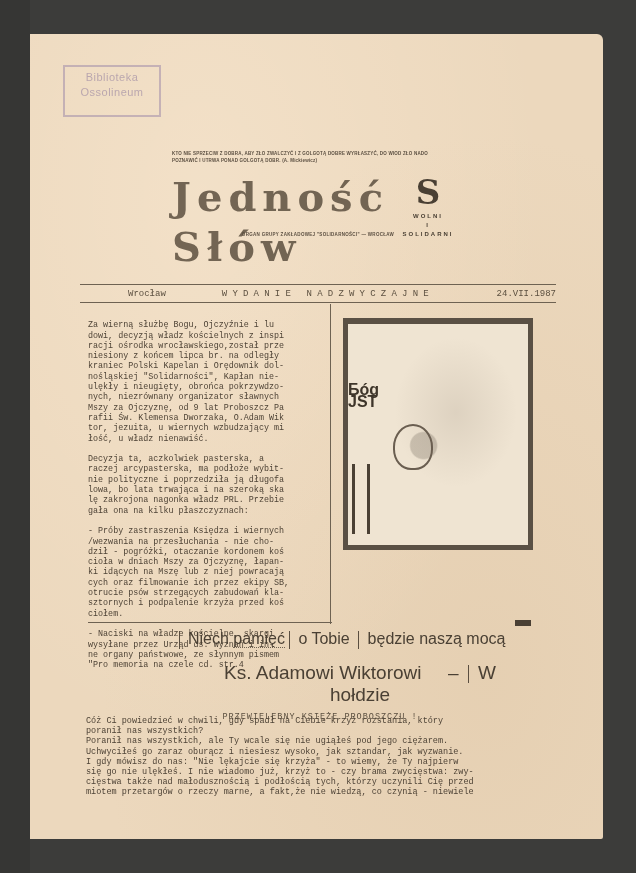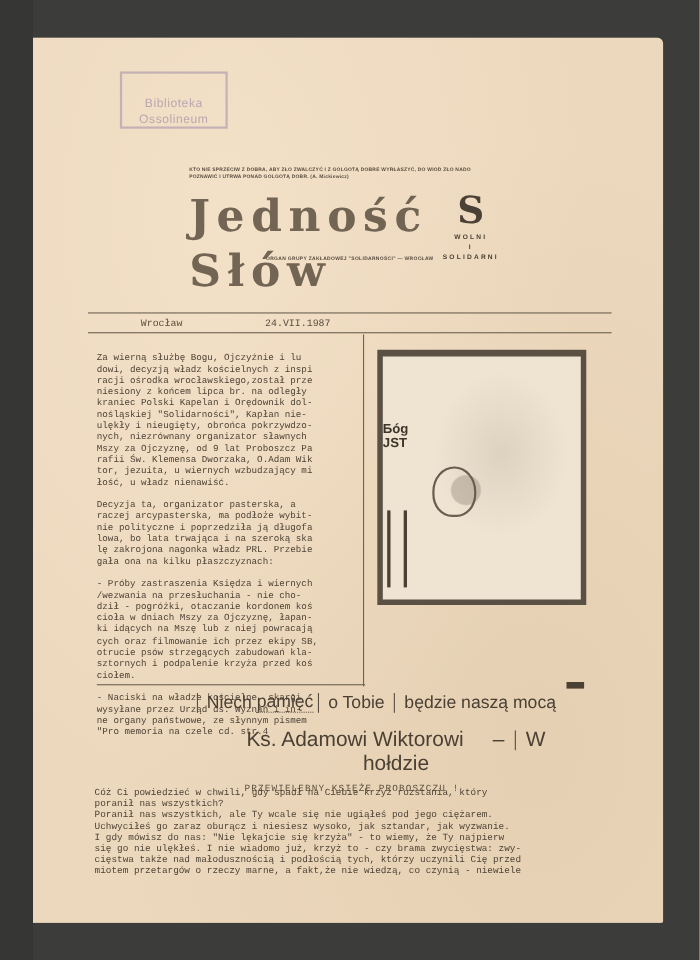--- a/index.html
+++ b/index.html
@@ -15,21 +15,21 @@
       background-image:
         radial-gradient(ellipse at 30% 20%, rgba(255,240,220,0.35), transparent 60%),
         radial-gradient(ellipse at 80% 80%, rgba(200,170,130,0.18), transparent 60%);
       border-radius:0 6px 2px 0;
     }
     .stamp {
       position:absolute; left:63px; top:65px; width:98px; height:52px;
       border:2px solid rgba(160,140,170,0.55);
       color:rgba(150,130,160,0.6);
       font-family:"Liberation Sans", sans-serif; font-size:11px; line-height:15px;
-      text-align:center; padding-top:20px; box-sizing:border-box; letter-spacing:0.5px;margin-left:46px;
+      text-align:center; padding-top:3px; box-sizing:border-box; letter-spacing:0.5px;
     }
     .masthead-motto {
       position:absolute; left:172px; top:150px; width:280px;
       font-family:"Liberation Sans", sans-serif; font-weight:bold;
       font-size:4.5px; line-height:7px; color:#5a4e40; letter-spacing:0.2px;
     }
     .masthead-title {
       position:absolute; left:172px; top:172px; width:210px; height:50px;
       font-family:"DejaVu Serif", serif; font-weight:bold; font-size:40px;
       color:#5d5040; letter-spacing:6px; line-height:50px;
@@ -68,21 +68,21 @@
       position:absolute; left:343px; top:318px; width:190px; height:232px;
       border:5px solid #5a5044; border-top-width:6px;
       background:
         radial-gradient(circle at 42% 55%, rgba(90,80,68,0.25) 0 8%, transparent 9%),
         radial-gradient(ellipse at 60% 40%, rgba(120,105,90,0.15), transparent 40%),
         #efe4d2;
       box-sizing:border-box;
     }
     .photo .sign {
       position:absolute; left:0; top:60px; font-family:"Liberation Sans", sans-serif;
-      font-size:12px; font-weight:bold; color:#3e352a; line-height:12px;
+      font-size:16px; font-weight:bold; color:#3e352a; line-height:12px;
     }
     .photo .figure {
       position:absolute; left:45px; top:100px; width:36px; height:42px;
       border:2px solid #6a5e50; border-radius:50% 50% 45% 45%;
     }
     .photo .cross {
       position:absolute; left:4px; top:140px; width:12px; height:70px;
       border-left:3px solid #4a4034; border-right:3px solid #4a4034;
     }
     .photo-mark { position:absolute; left:515px; top:620px; width:16px; height:6px; background:#4a4034; }
@@ -120,38 +120,39 @@
 <div class="masthead-logo">S</div>
 <div class="masthead-logo-text">
   <div>WOLNI</div>
   <div>I SOLIDARNI</div>
 </div>
 <div class="masthead-sub">ORGAN GRUPY ZAKŁADOWEJ "SOLIDARNOŚCI" — WROCŁAW</div>
 
 <div class="rule" style="left:80px;top:284px;width:476px;height:1px;"></div>
 <div class="dateline">
   <span class="city">Wrocław</span>
+  <span class="edition">WYDANIE NADZWYCZAJNE</span>
   <span class="date">24.VII.1987</span>
 </div>
 <div class="rule" style="left:80px;top:302px;width:476px;height:1px;"></div>
 
 <div class="col-text">
   <div>   Za wierną służbę Bogu, Ojczyźnie i lu
 dowi, decyzją władz kościelnych z inspi
 racji ośrodka wrocławskiego,został prze
 niesiony z końcem lipca br. na  odległy
 kraniec Polski Kapelan i Orędownik dol-
 nośląskiej "Solidarności", Kapłan nie-
 ulękły i nieugięty, obrońca pokrzywdzo-
 nych, niezrównany organizator  sławnych
 Mszy za Ojczyznę, od 9 lat Proboszcz Pa
 rafii Św. Klemensa Dworzaka, O.Adam Wik
 tor, jezuita, u wiernych wzbudzający mi
 łość, u władz nienawiść.</div>
-  <div>   Decyzja ta, organizator pasterska,  a
+  <div>   Decyzja ta, aczkolwiek pasterska,  a
 raczej arcypasterska, ma podłoże wybit-
 nie polityczne i poprzedziła ją długofa
 lowa, bo lata trwająca i na szeroką ska
 lę zakrojona nagonka władz PRL. Przebie
 gała ona na kilku płaszczyznach:</div>
   <div>- Próby zastraszenia Księdza i wiernych
   /wezwania na przesłuchania - nie cho-
   dził - pogróżki, otaczanie kordonem koś
   cioła w dniach Mszy za Ojczyznę, łapan-
   ki idących na Mszę lub z niej powracają

